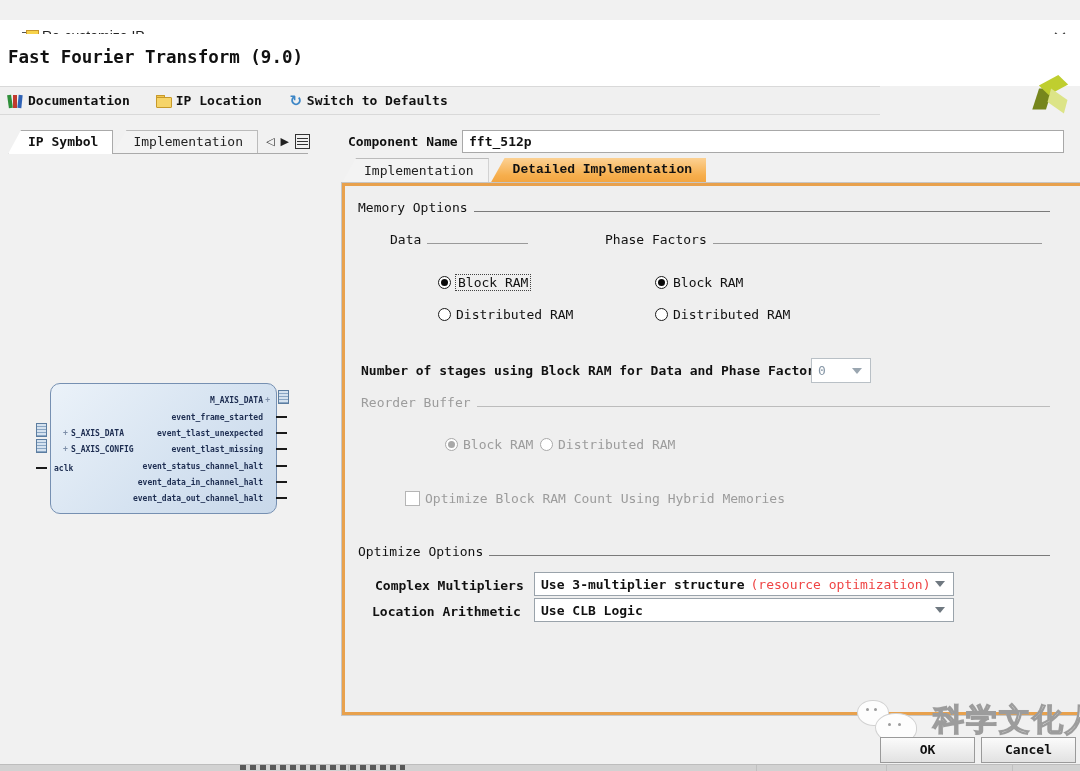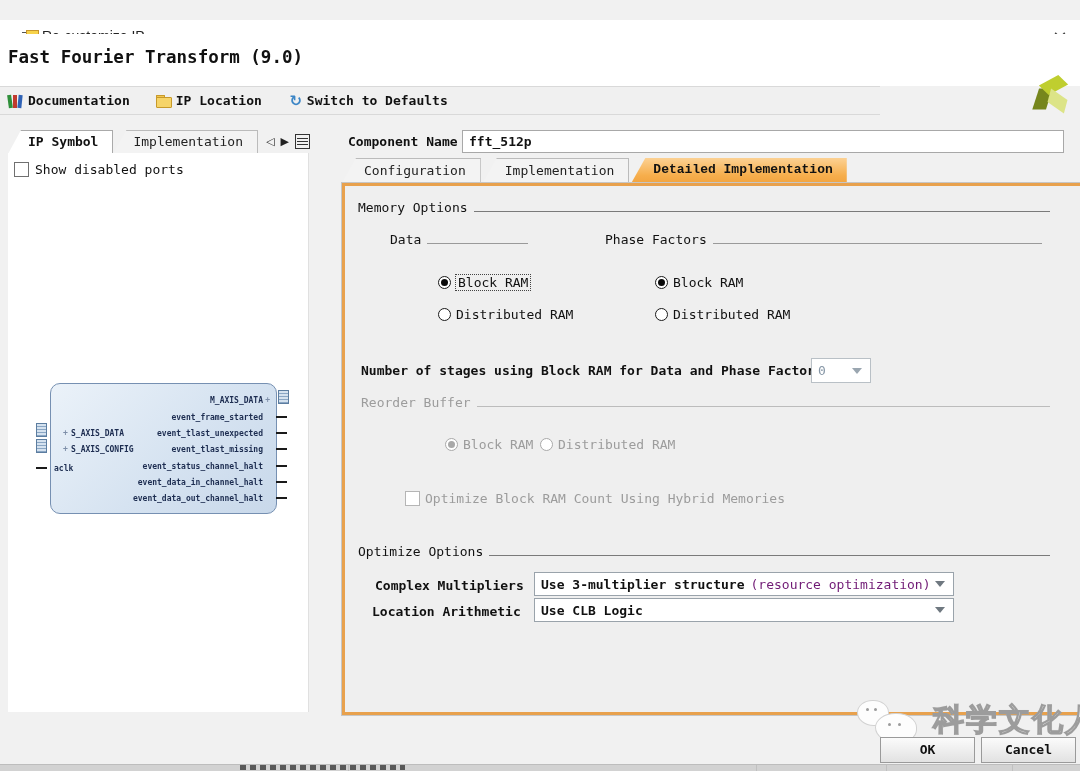--- a/index.html
+++ b/index.html
@@ -89,21 +89,21 @@
   .dis-line{background:#bcbcbc;}
   .radio{width:13px;height:13px;border-radius:50%;background:#fff;border:1.5px solid #1a1a1a;box-sizing:border-box;position:relative;flex:none;}
   .radio.sel::after{content:"";position:absolute;inset:2px;border-radius:50%;background:#0a0a0a;}
   .radio.dis{border-color:#a9a9a9;}
   .radio.dis.sel::after{background:#a9a9a9;}
   .radrow{position:absolute;display:flex;align-items:center;gap:5px;}
   .focus-dotted{outline:1px dotted #444;padding:0 2px;}
   .gray{color:#9c9c9c;}
   .dd{position:absolute;background:#fff;border:1px solid #9aa3ab;display:flex;align-items:center;box-sizing:border-box;}
   .dd .ddtext{padding-left:6px;font-weight:bold;white-space:nowrap;}
-  .dd .ddnote{color:#701a75;font-weight:normal;margin-left:6px;white-space:nowrap;}
+  .dd .ddnote{color:#ef4444;font-weight:normal;margin-left:6px;white-space:nowrap;}
   .dd .arrow{margin-left:auto;margin-right:8px;width:0;height:0;border-left:5px solid transparent;
              border-right:5px solid transparent;border-top:6px solid #6f7880;}
   .dd.dis{border-color:#b9c0c6;}
   .dd.dis .ddtext{color:#8696a6;font-weight:normal;}
   .dd.dis .arrow{border-top-color:#9aa6b0;}
 
   
   .btn{position:absolute;width:95px;height:26px;line-height:24px;text-align:center;font-weight:bold;font-size:13px;
        background:linear-gradient(180deg,#fbfbfb,#e2e2e2);border:1px solid #9a9a9a;box-sizing:border-box;color:#111;}
   .bottom-strip{left:0;top:764px;width:1080px;height:7px;background:#d2d2d2;border-top:1px solid #bdbdbd;}
@@ -164,26 +164,20 @@
   <div class="abs ltabbar">
     <div class="ltab active nw">IP Symbol</div>
     <div class="ltab inactive nw">Implementation</div>
     <div class="lnav">
       <span class="tri">◁</span>
       <span class="tri">▶</span>
       <span class="list-icon"></span>
     </div>
   </div>
 
-  <div class="abs lpanel">
-    <div class="chkrow">
-      <span class="checkbox"></span>
-      <span class="nw">Show disabled ports</span>
-    </div>
-  </div>
 
   <div class="abs ipblock">
 
     <div class="port rport" style="top:12px;">M_AXIS_DATA</div>
     <div class="port rport" style="top:29px;">event_frame_started</div>
     <div class="port rport" style="top:45px;">event_tlast_unexpected</div>
     <div class="port rport" style="top:61px;">event_tlast_missing</div>
     <div class="port rport" style="top:78px;">event_status_channel_halt</div>
     <div class="port rport" style="top:94px;">event_data_in_channel_halt</div>
     <div class="port rport" style="top:110px;">event_data_out_channel_halt</div>
@@ -205,21 +199,20 @@
   <span class="abs stub" style="left:276px;top:432px;"></span>
   <span class="abs stub" style="left:276px;top:448px;"></span>
   <span class="abs stub" style="left:276px;top:465px;"></span>
   <span class="abs stub" style="left:276px;top:481px;"></span>
   <span class="abs stub" style="left:276px;top:497px;"></span>
 
   <div class="abs comp-label nw">Component Name</div>
   <input class="abs comp-input" value="fft_512p" style="">
 
   <div class="abs ctabbar">
-    <div class="ctab inactive nw">Configuration</div>
     <div class="ctab inactive nw">Implementation</div>
     <div class="ctab active nw">Detailed Implementation</div>
   </div>
 
   <div class="abs content">
 
     <div class="sec-head" style="left:13px;top:14px;width:692px;">
       <span class="nw" style="font-weight:normal;">Memory Options</span>
       <span class="sec-line" style="flex:1;margin-left:6px;"></span>
     </div>

